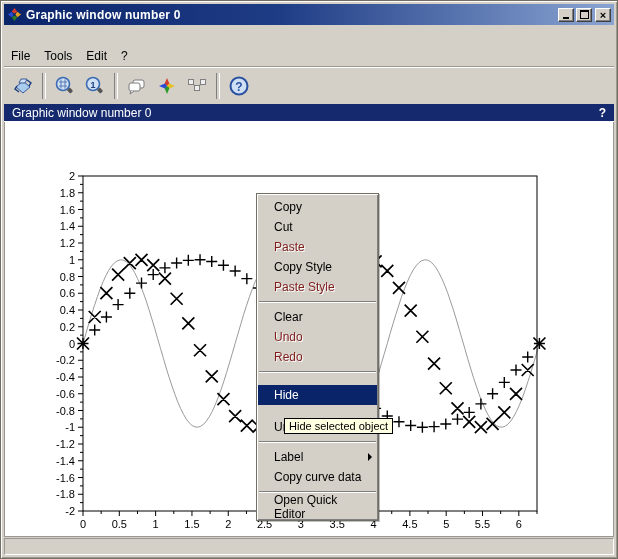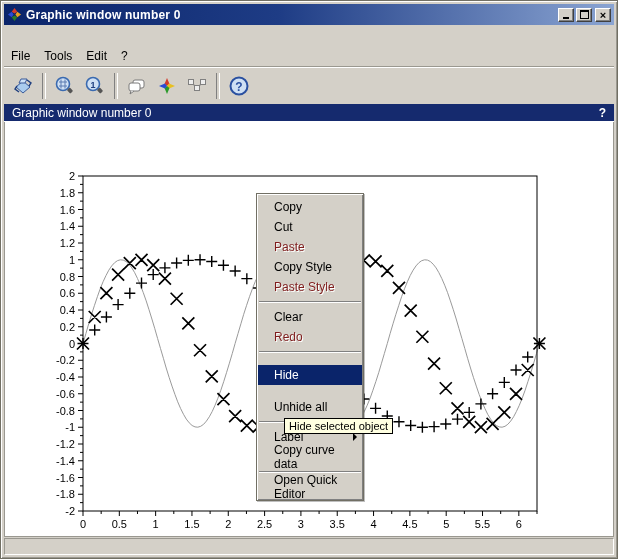--- a/index.html
+++ b/index.html
@@ -32,21 +32,21 @@
   .infobar{height:17px;flex:0 0 17px;background:#152a6e;color:#fff;font-size:12px;
     display:flex;align-items:center;padding:0 8px;border-bottom:1px solid #fff;}
   .infobar .itext{flex:1;}
   .infobar .ihelp{font-weight:bold;font-size:12px;}
   
   .canvas{flex:1;background:#fff;position:relative;overflow:hidden;
     border:1px solid #9a9890;border-top:none;}
   .plot-svg{position:absolute;left:0;top:0;}
   .axis-label{font-family:"Liberation Sans",sans-serif;font-size:11px;fill:#000;}
   
-  .ctxmenu{position:absolute;left:251px;top:71px;width:108px;background:#d4d0c8;
+  .ctxmenu{position:absolute;left:251px;top:71px;width:123px;background:#d4d0c8;
     border:1px solid #716f64;box-shadow:inset 1px 1px 0 #ffffff, inset -1px -1px 0 #808080,
     1px 1px 0 rgba(0,0,0,.25);padding:3px 0;box-sizing:border-box;font-size:12px;}
   .ctxmenu .item{height:20px;display:flex;align-items:center;padding:0 6px 0 17px;color:#000;
     position:relative;cursor:default;}
   .ctxmenu .item.disabled{color:#7f1d1d;text-shadow:1px 1px 0 #fff;}
   .ctxmenu .item.selected{background:#0a246a;color:#fff;margin:12px 1px;padding-left:16px;}
   .ctxmenu .sep{height:1px;background:#808080;border-bottom:1px solid #fff;margin:4px 2px;}
   .ctxmenu .subarrow{position:absolute;right:6px;top:6px;width:0;height:0;
     border-left:4px solid #000;border-top:4px solid transparent;border-bottom:4px solid transparent;}
   
@@ -272,20 +272,23 @@
           <span>Copy Style</span>
         </div>
         <div class="item disabled">
           <span>Paste Style</span>
         </div>
         <div class="sep"></div>
         <div class="item">
           <span>Clear</span>
         </div>
         <div class="item disabled">
+          <span>Undo</span>
+        </div>
+        <div class="item disabled">
           <span>Redo</span>
         </div>
         <div class="sep"></div>
         <div class="item selected">
           <span>Hide</span>
         </div>
         <div class="item">
           <span>Unhide all</span>
         </div>
         <div class="sep"></div>

